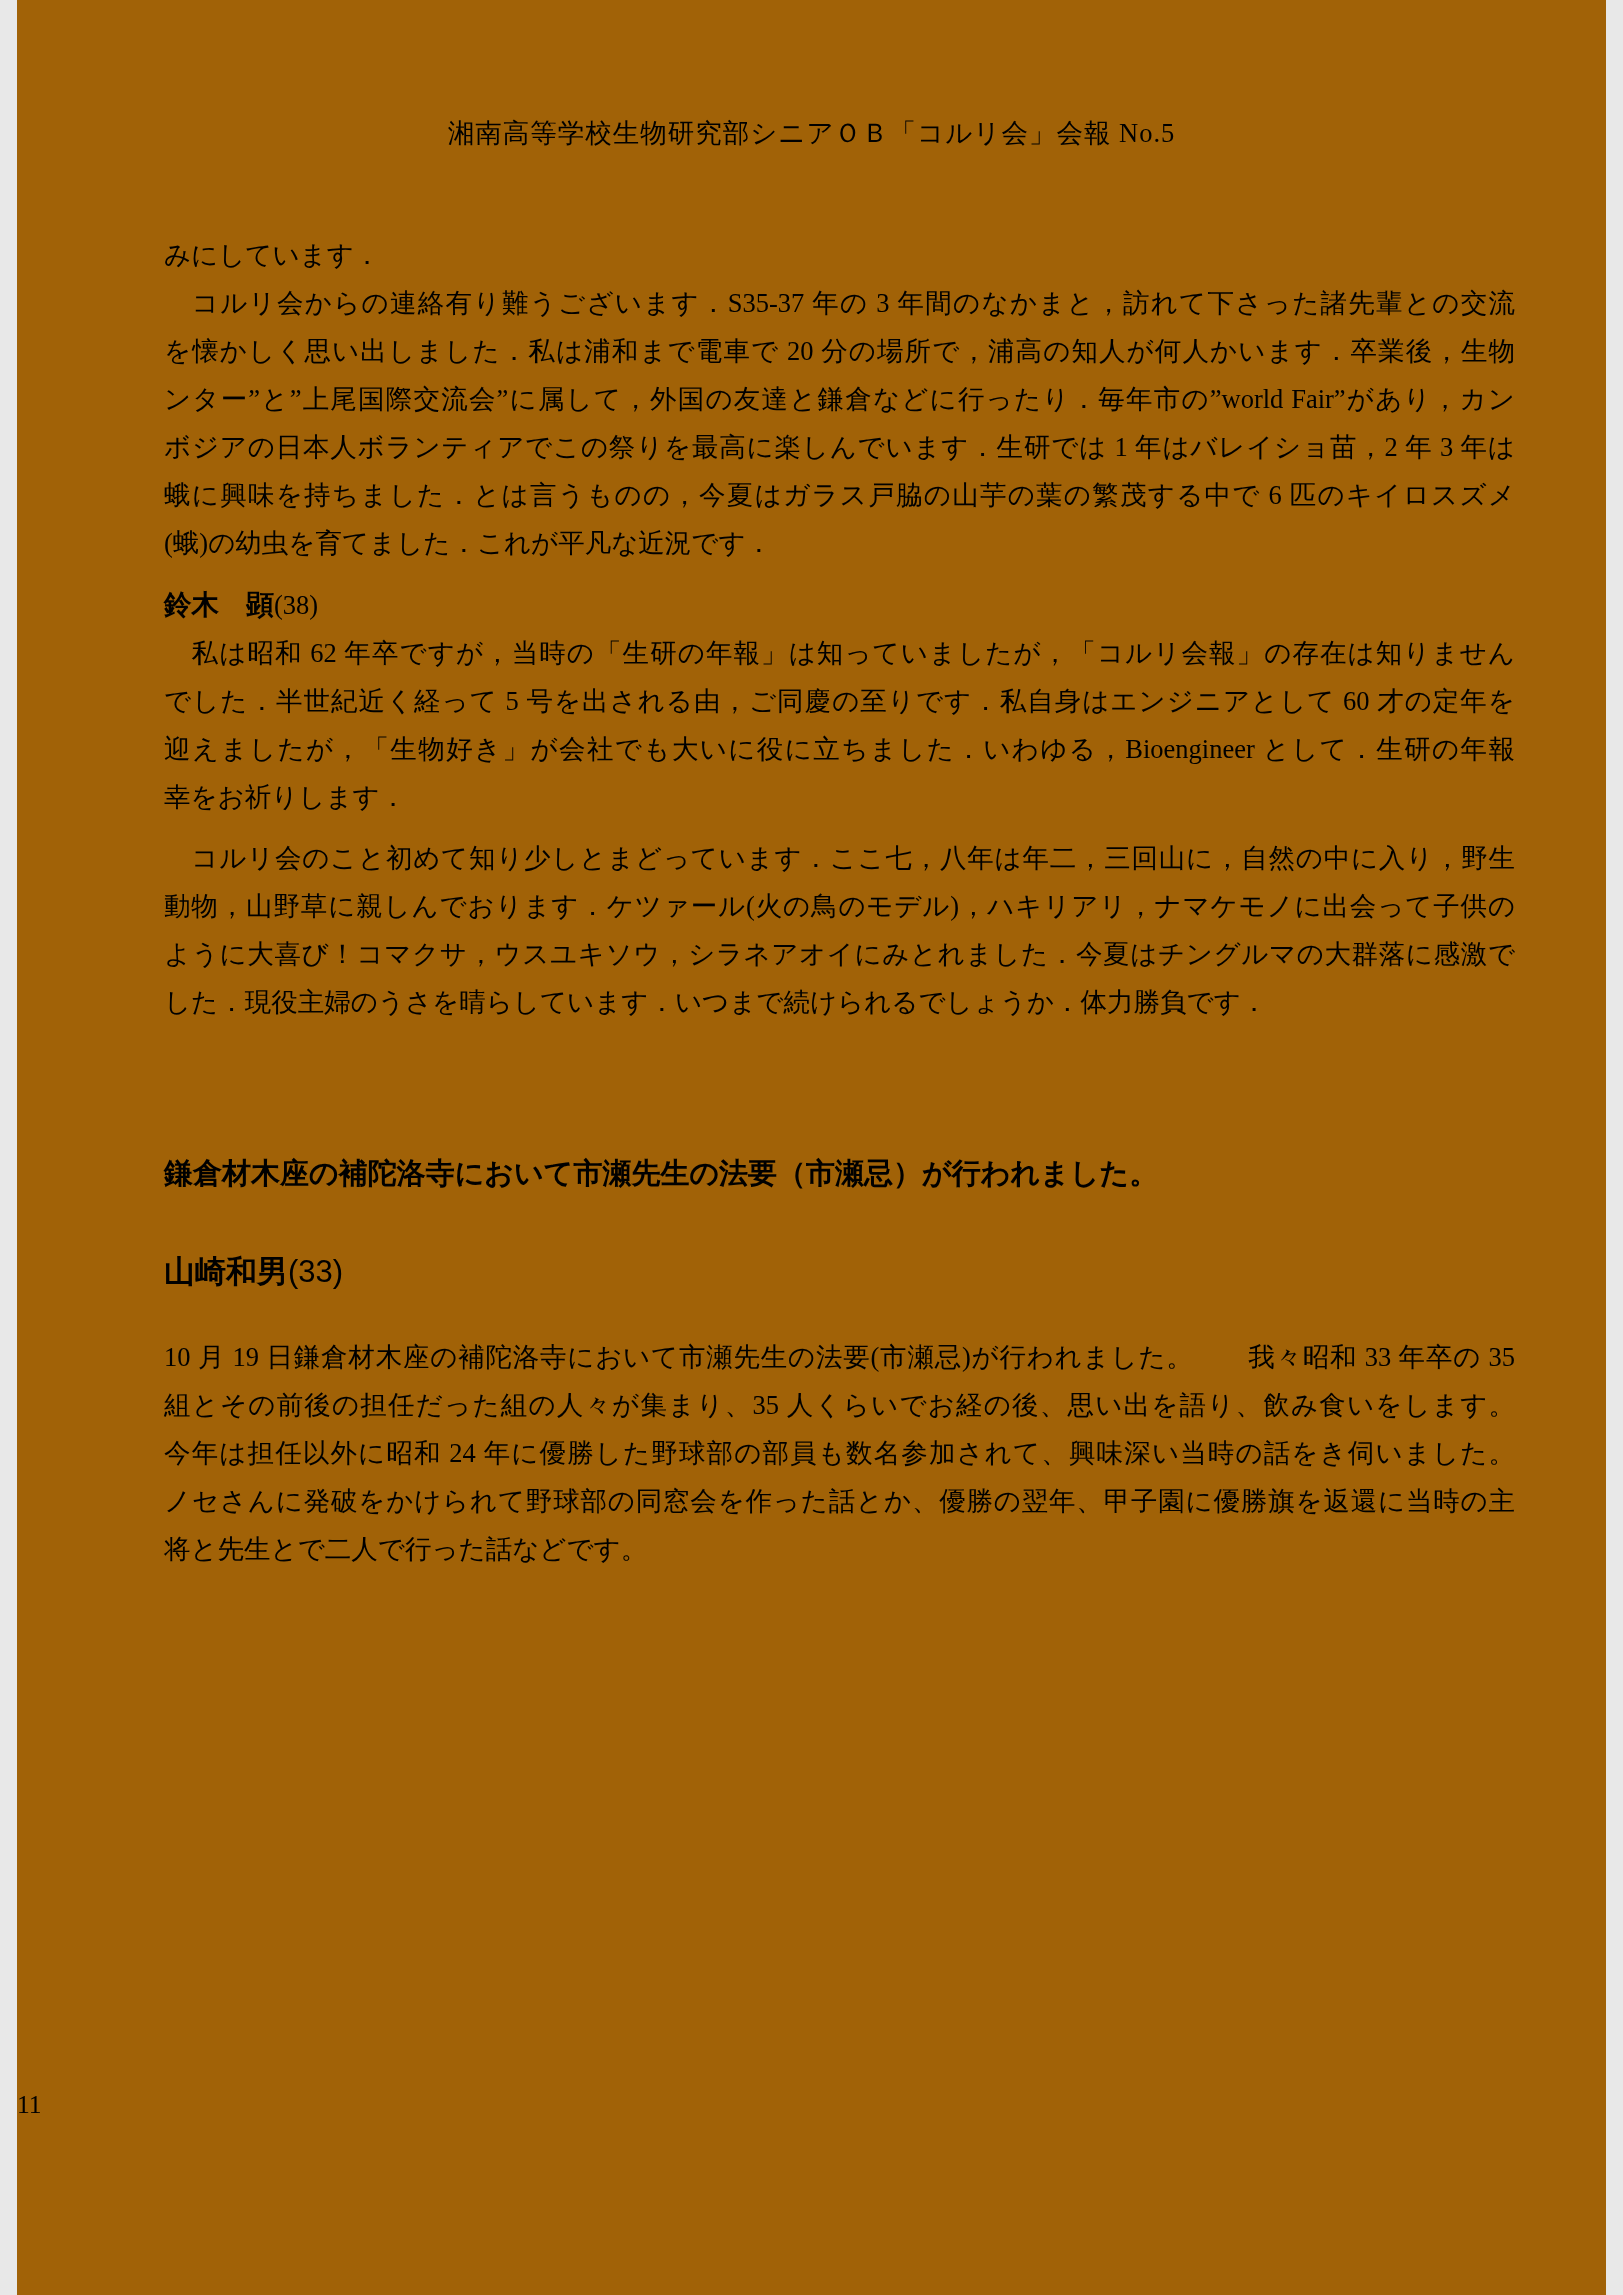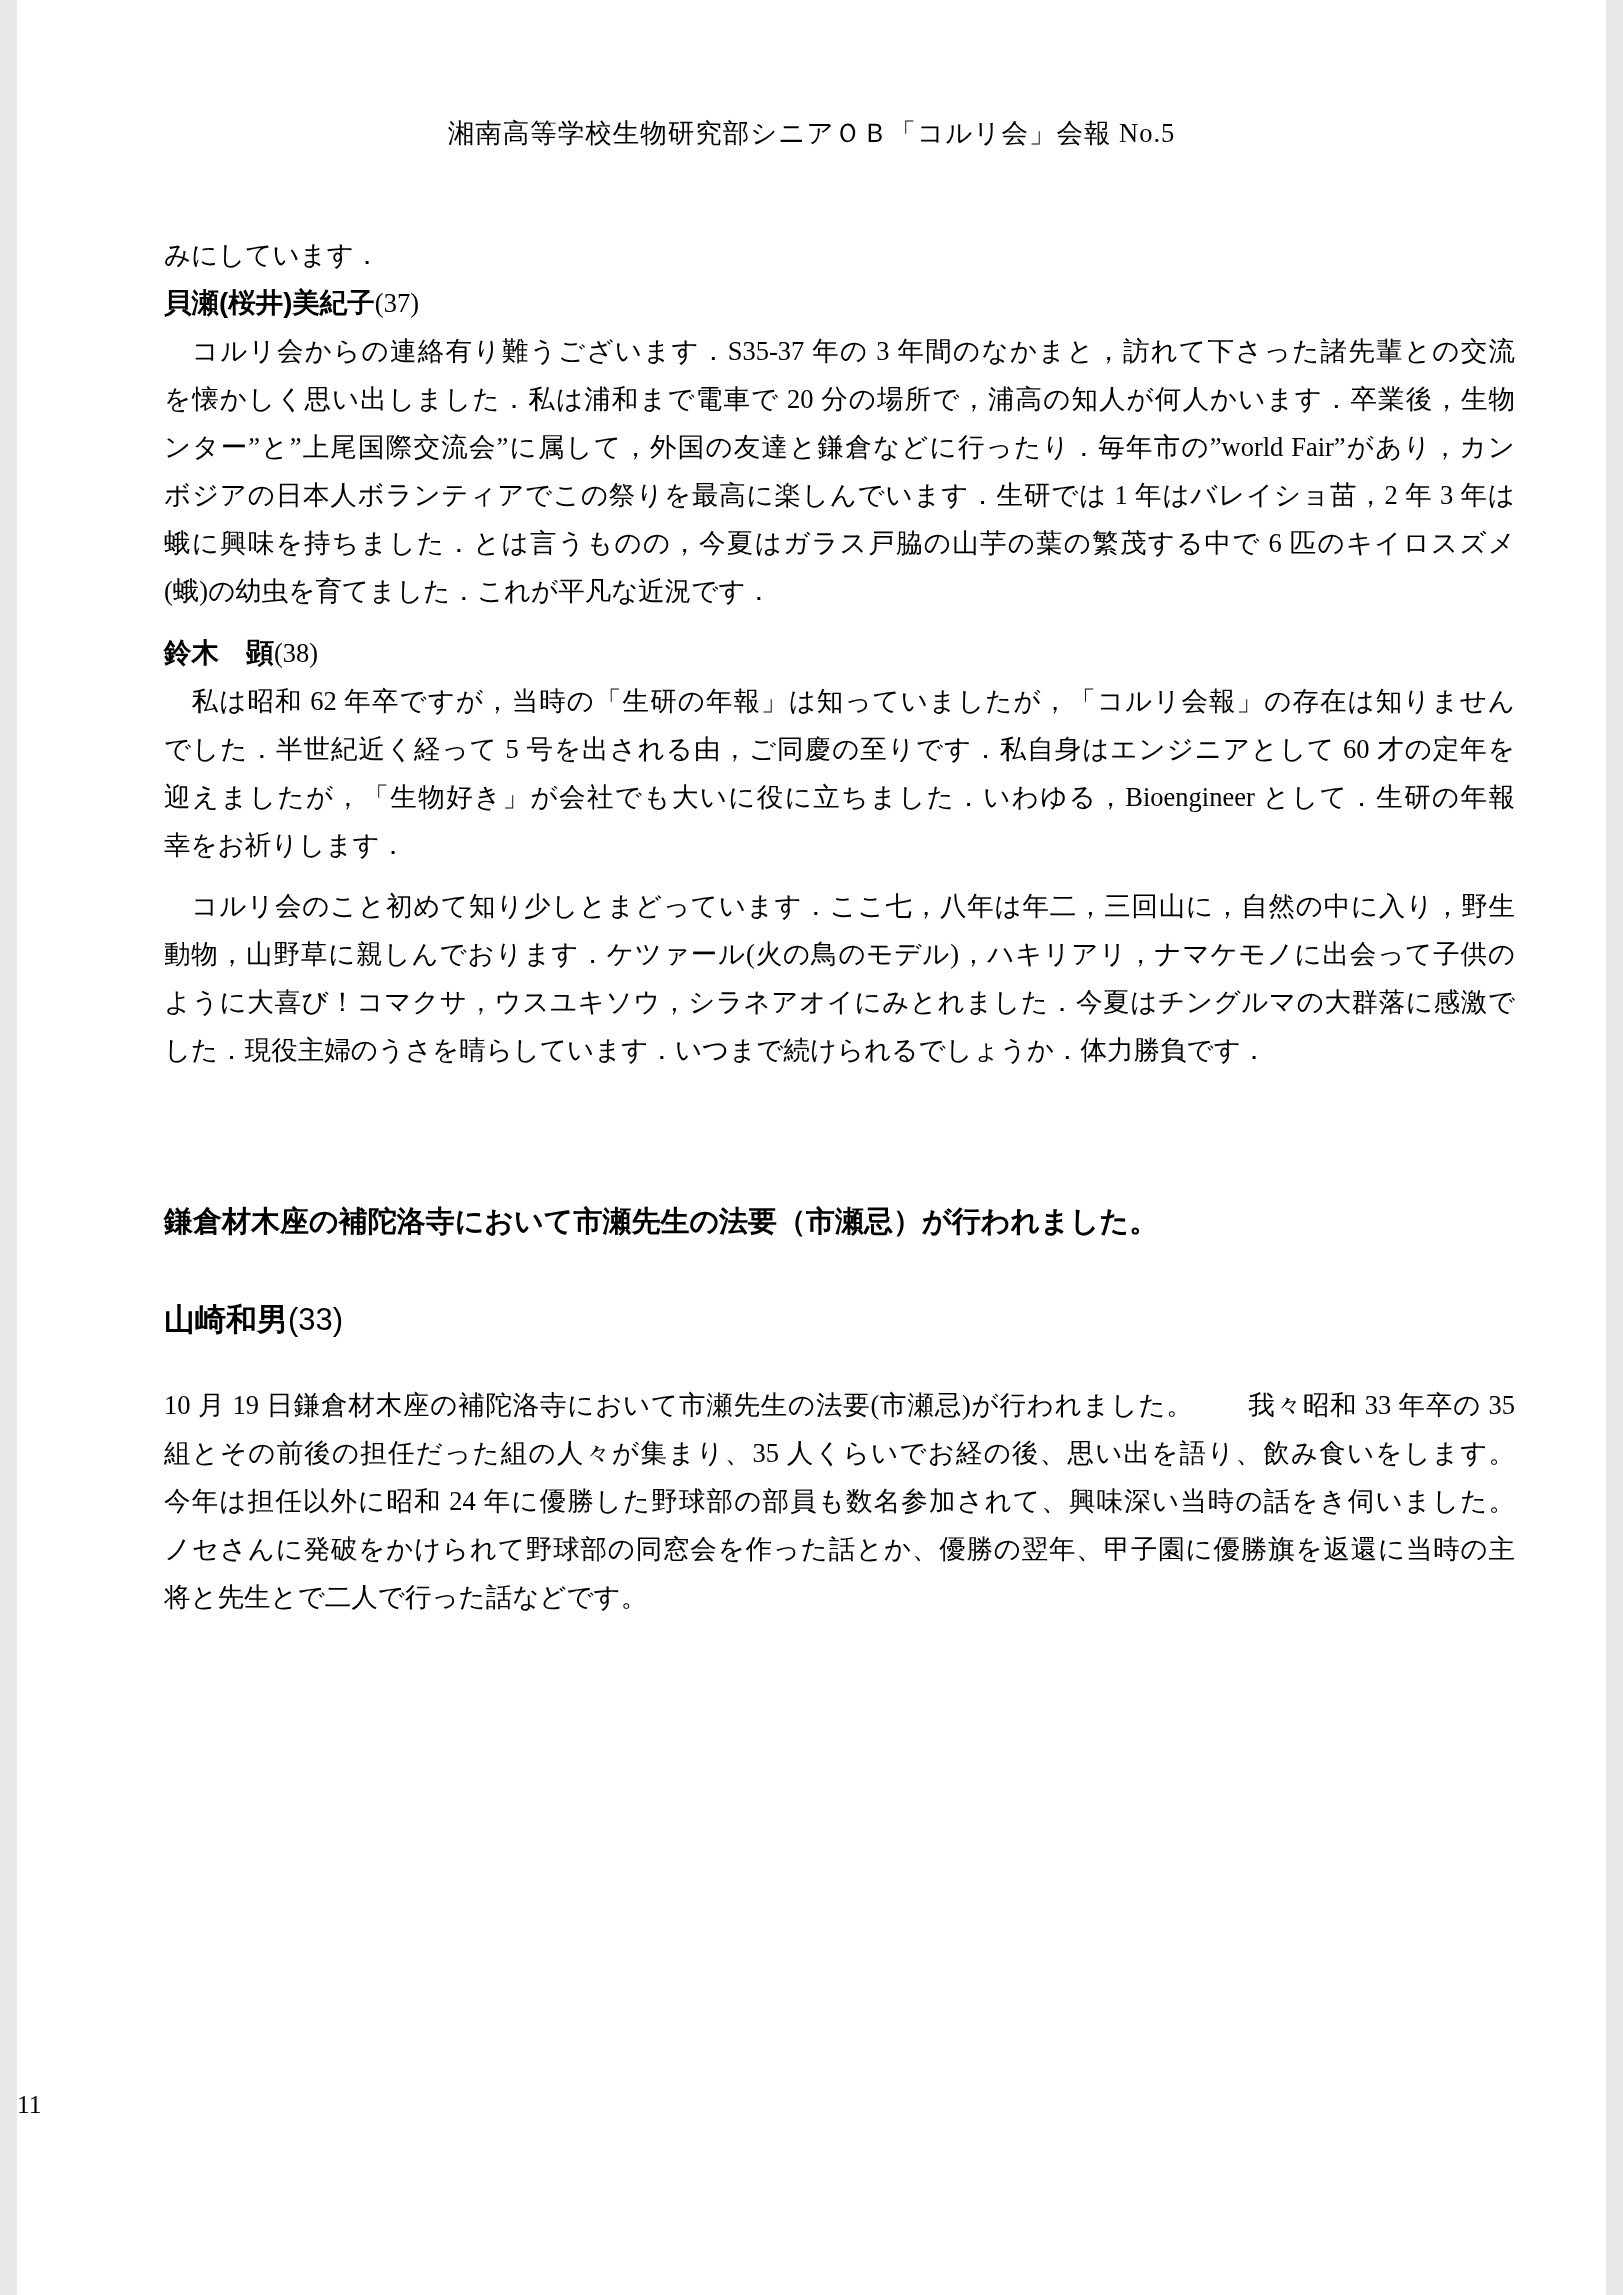--- a/index.html
+++ b/index.html
@@ -1,19 +1,19 @@
 <!DOCTYPE html>
 <html lang="ja" style="font-size:7.9px"><head>
 <meta charset="utf-8">
 <style>
   html,body { margin:0; padding:0; background:#e8e8e8; }
   .page {
     position:relative;
     width:1589px; height:2295px;
-    background:#ffffff;
+    background:#a16207;
     color:#000000;
     font-family:"Liberation Serif","DejaVu Serif",serif;
     margin:0 auto;
     overflow:hidden;
   }
   .header {
     position:absolute; top:109px; left:0; width:100%;
     text-align:center;
     font-size:26.5px; line-height:49px;
     letter-spacing:1px;
@@ -63,21 +63,20 @@
 
 <div class="page">
 
   <div class="header">湘南高等学校生物研究部シニアＯＢ「コルリ会」会報 No.5</div>
 
   <div class="content">
 
     <div class="t-line single">みにしています．</div>
 
     <div class="section">
-      <h3 class="sec-heading"><span>貝瀬(桜井)美紀子</span><span class="year">(37)</span></h3>
       <div class="para">
           <div class="t-line">　コルリ会からの連絡有り難うございます．S35-37 年の 3 年間のなかまと，訪れて下さった諸先輩との交流</div>
           <div class="t-line">を懐かしく思い出しました．私は浦和まで電車で 20 分の場所で，浦高の知人が何人かいます．卒業後，生物</div>
           <div class="t-line">ンター”と”上尾国際交流会”に属して，外国の友達と鎌倉などに行ったり．毎年市の”world Fair”があり，カン</div>
           <div class="t-line">ボジアの日本人ボランティアでこの祭りを最高に楽しんでいます．生研では 1 年はバレイショ苗，2 年 3 年は</div>
           <div class="t-line">蛾に興味を持ちました．とは言うものの，今夏はガラス戸脇の山芋の葉の繁茂する中で 6 匹のキイロスズメ</div>
           <div class="t-line">(蛾)の幼虫を育てました．これが平凡な近況です．</div>
         </div>
     </div>
 

